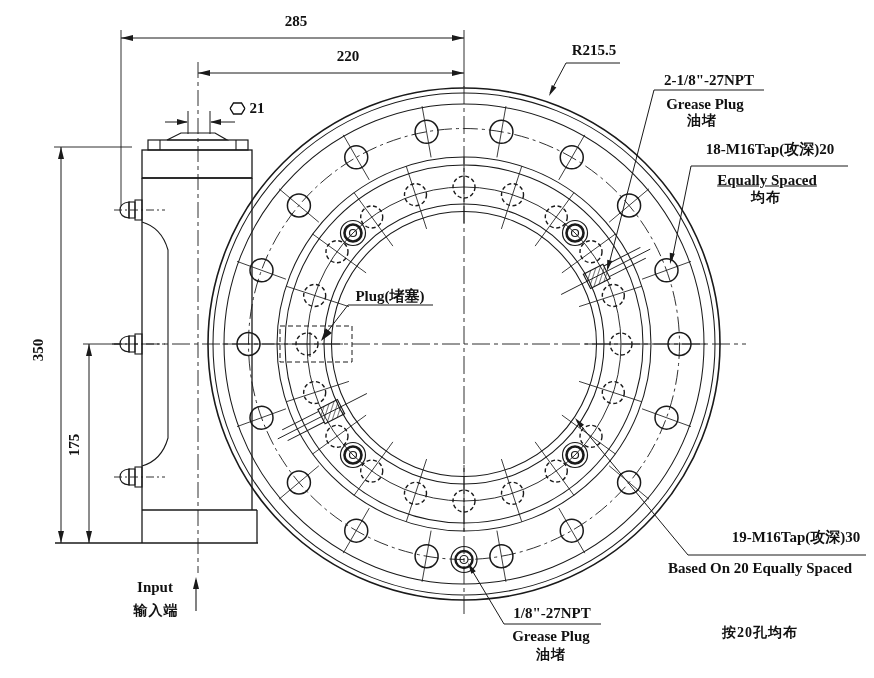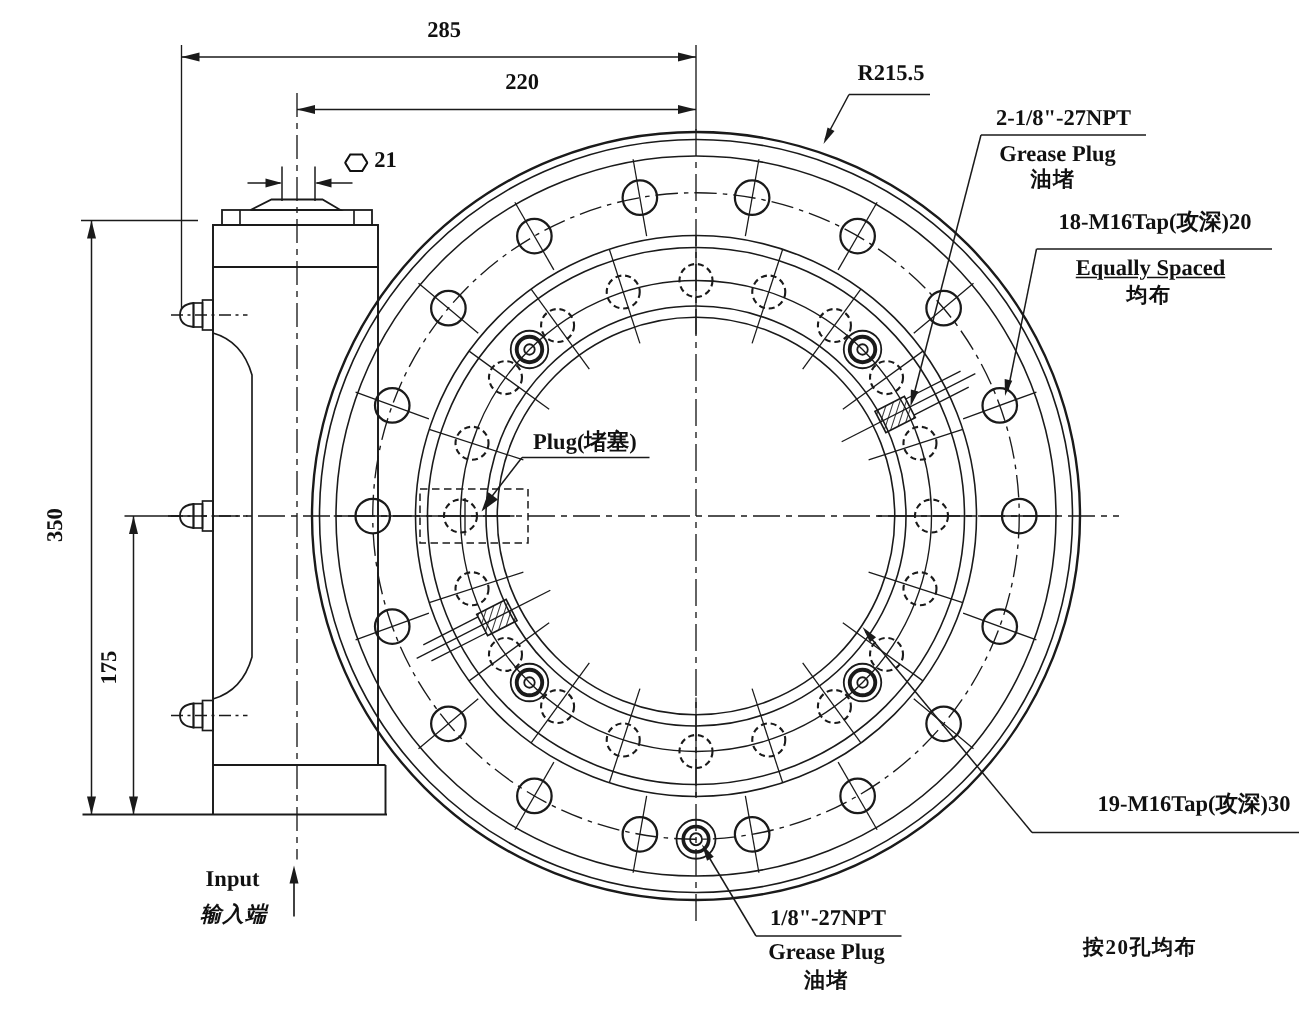--- a/index.html
+++ b/index.html
@@ -235,21 +235,22 @@
   <div class="lbl" style="left:705px;top:104px;">Grease Plug</div>
   <div class="lbl cjk" style="left:702px;top:121px;">油堵</div>
 
   <div class="lbl" style="left:770px;top:149px;">18-M16Tap(攻深)20</div>
   <div class="lbl" style="left:767px;top:180px;text-decoration:underline;">Equally Spaced</div>
   <div class="lbl cjk" style="left:766px;top:198px;">均布</div>
 
   <div class="lbl" style="left:390px;top:296px;">Plug(堵塞)</div>
 
   <div class="lbl" style="left:777px;top:537px;margin-left:19px;">19-M16Tap(攻深)30</div>
+  <div class="lbl" style="left:760px;top:568px;">Based On 20 Equally Spaced</div>
   <div class="lbl cjk" style="left:760px;top:587px;margin-top:46px;">按20孔均布</div>
 
   <div class="lbl" style="left:552px;top:613px;">1/8"-27NPT</div>
   <div class="lbl" style="left:551px;top:636px;">Grease Plug</div>
   <div class="lbl cjk" style="left:551px;top:655px;">油堵</div>
 
   <div class="lbl" style="left:155px;top:587px;text-align:right;">Input</div>
-  <div class="lbl cjk" style="left:156px;top:611px;font-style:italic;">输入端</div>
+  <div class="lbl cjk" style="left:156px;top:611px;">输入端</div>
 </div>
 
 </body></html>

